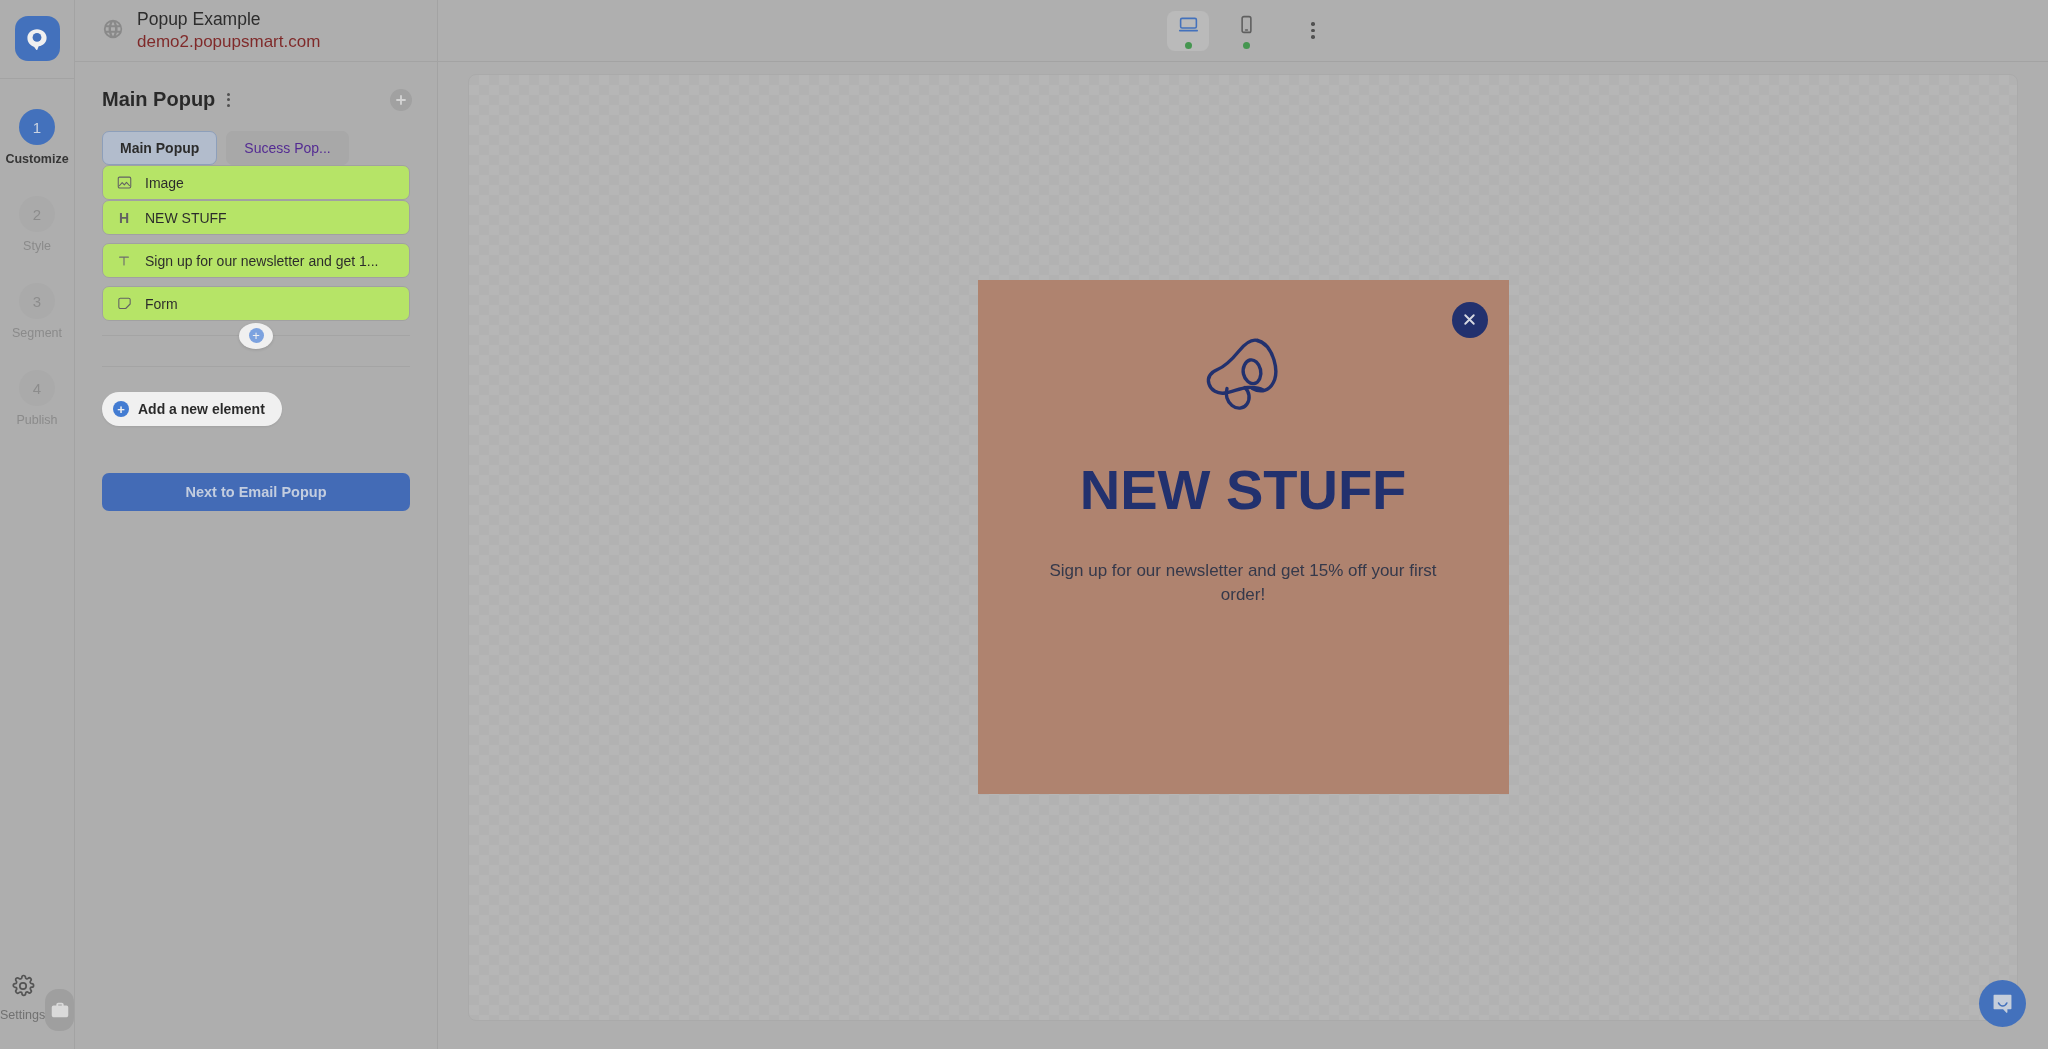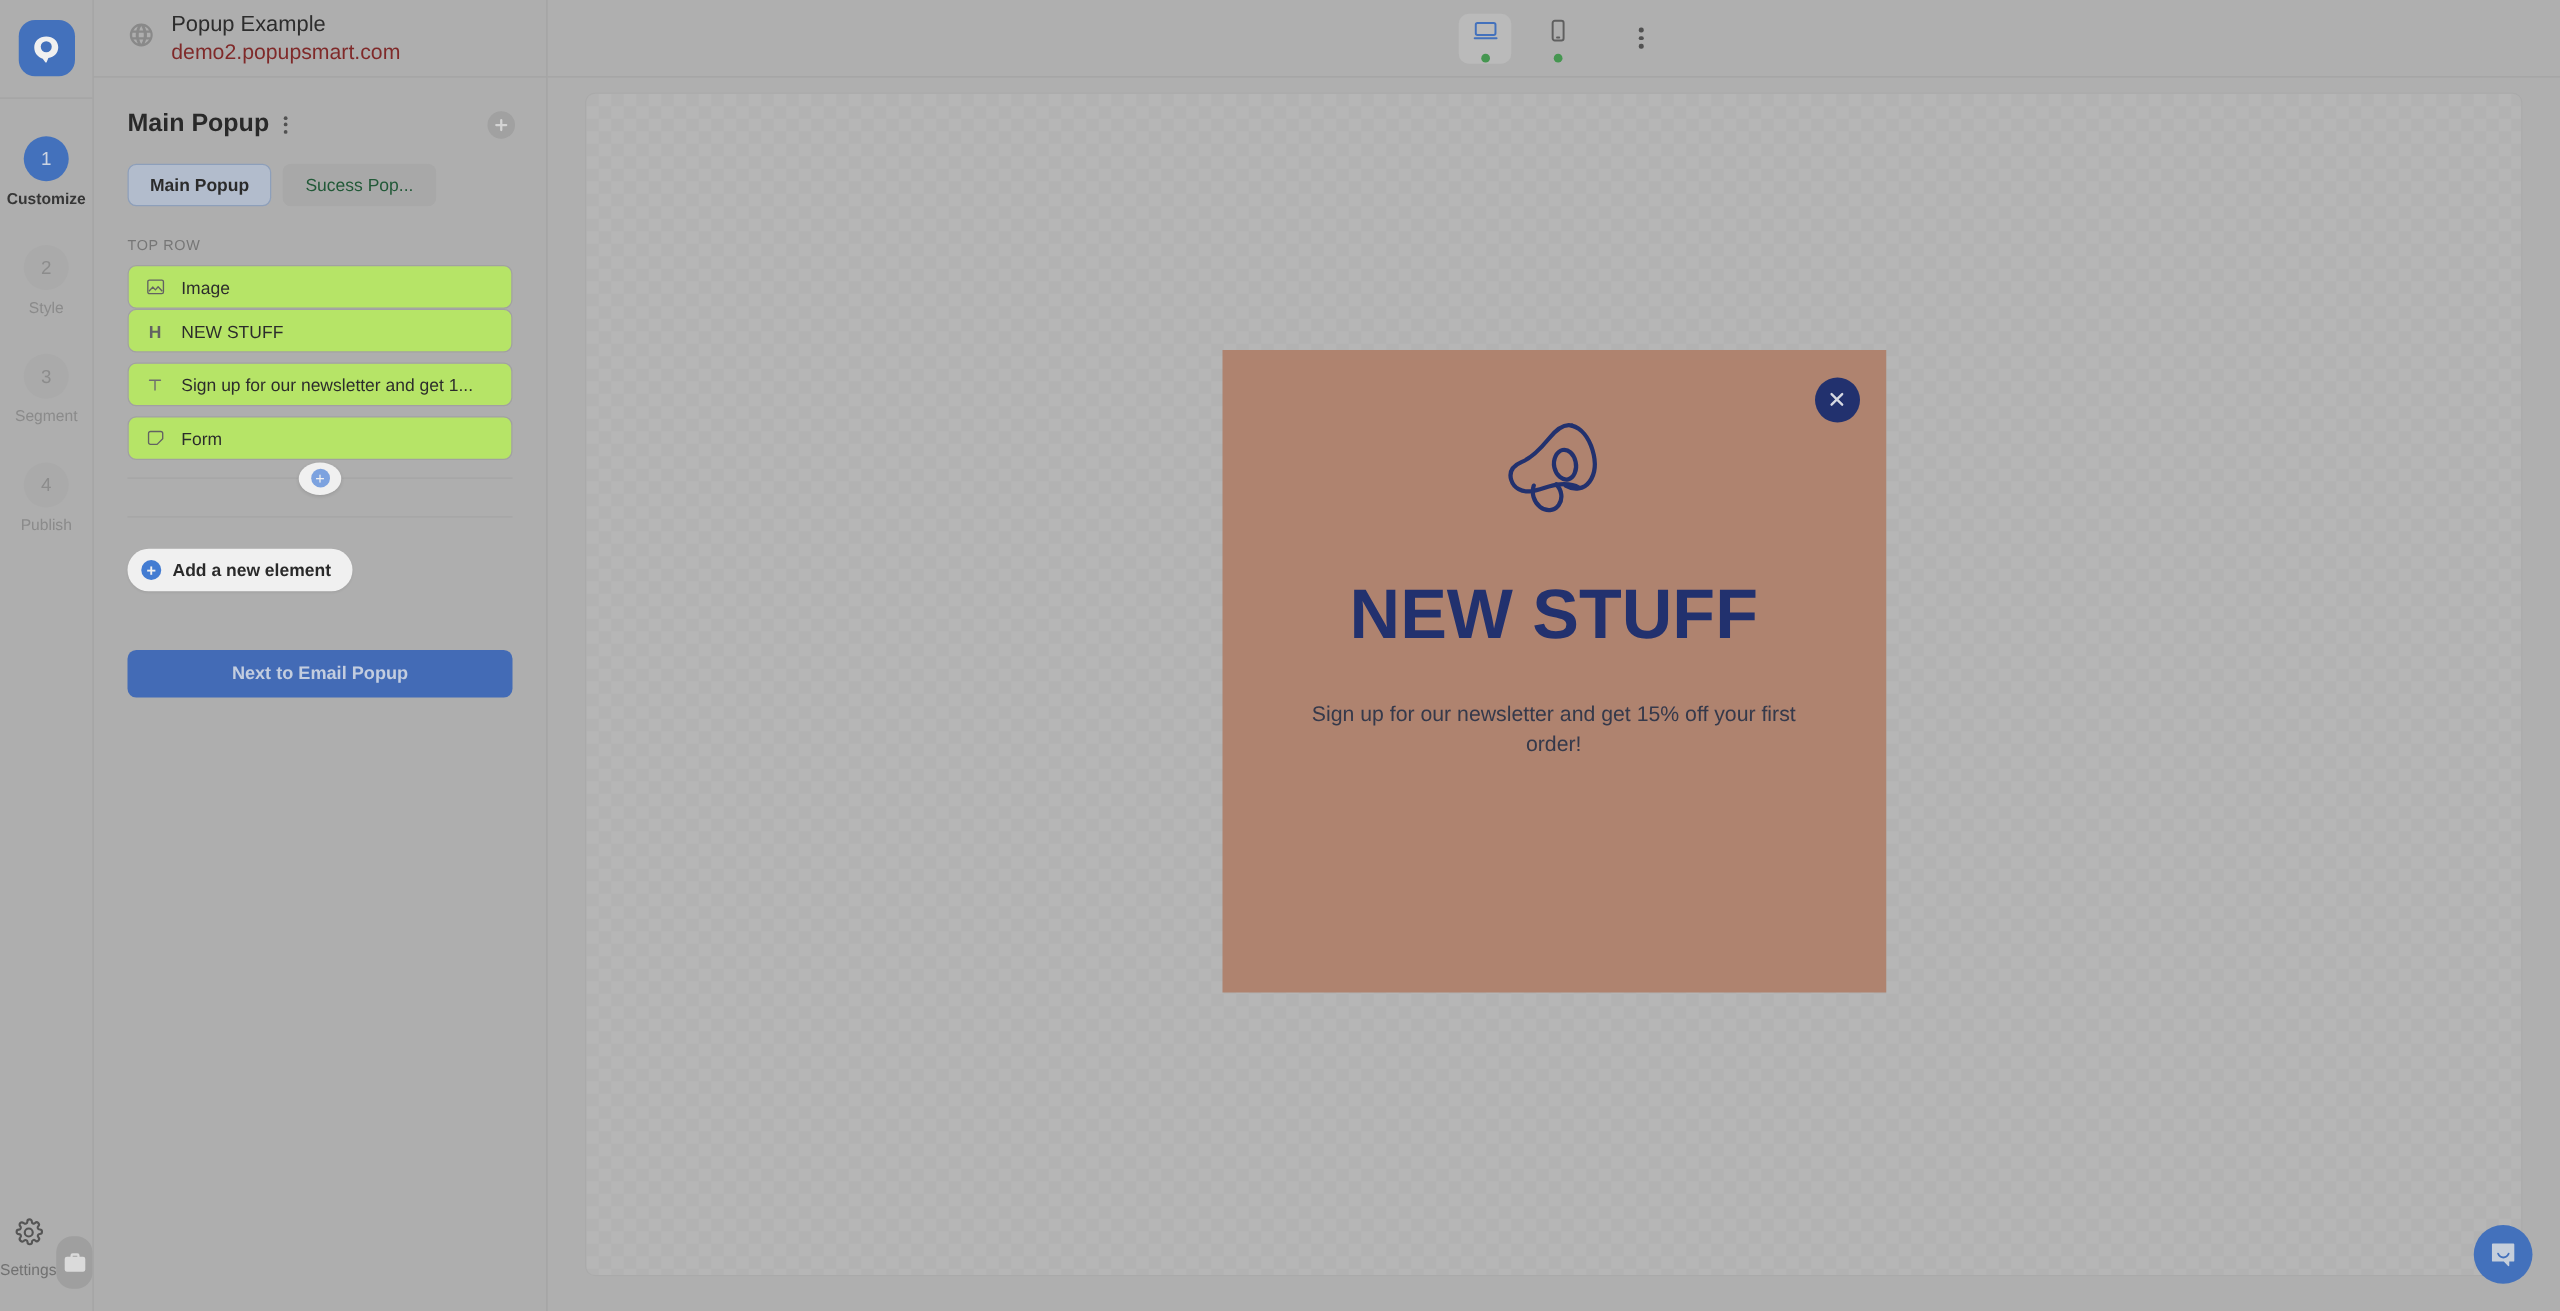--- a/index.html
+++ b/index.html
@@ -86,21 +86,21 @@
   .kebab i { width: 3px; height: 3px; border-radius: 50%; background: #4a4a4a; display:block; }
   .panel-add {
     margin-left: auto; width: 22px; height: 22px; border-radius: 50%;
     background: #a5a5a5; display: flex; align-items: center; justify-content: center;
     cursor: pointer; color: #e3e3e3; font-size: 17px; line-height: 1;
   }
 
   .tabs { display: flex; gap: 9px; padding: 20px 25px 0 27px; }
   .tab {
     padding: 8px 17px; border-radius: 7px; font-size: 14px; cursor: pointer;
-    background: #adadad; color: #14532d; border: 1px solid transparent;
+    background: #adadad; color: #4c1d95; border: 1px solid transparent;
   }
   .tab.active {
     background: #b9c4d6; color: #1f1f1f; font-weight: 700;
     border: 1px solid #8fa3c2;
   }
 
   .section-label {
     font-size: 11.5px; letter-spacing: .55px; color: #757575;
     padding: 26px 0 9px 27px;
   }
@@ -314,21 +314,20 @@
           <path d="M7 3v8M3 7h8"></path>
         </svg>
       </div>
     </div>
 
     <div class="tabs">
       <div class="tab active">Main Popup</div>
       <div class="tab">Sucess Pop...</div>
     </div>
 
-    <div class="section-label">TOP ROW</div>
     <div class="el-list">
       <div class="el-row">
         <span class="el-ico">
           <svg width="15" height="15" viewBox="0 0 18 18" fill="none" stroke="#5e5e5e" stroke-width="1.3">
             <rect x="1.5" y="2.5" width="15" height="13" rx="1.6"></rect>
             <path d="M2.6 13.2l3.6-4 2.6 2.7 2.6-3 4 4.3" stroke-linejoin="round"></path>
           </svg>
         </span>
         <span class="el-label">Image</span>
       </div>

